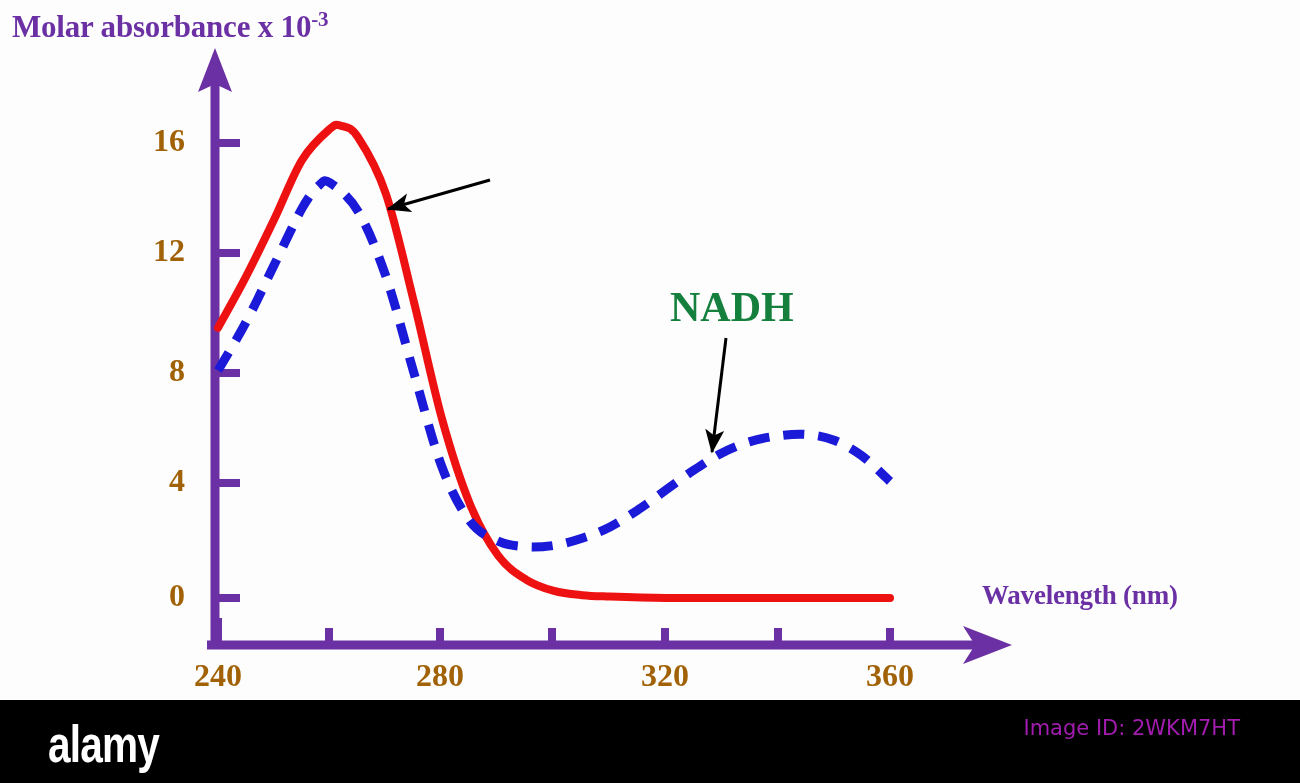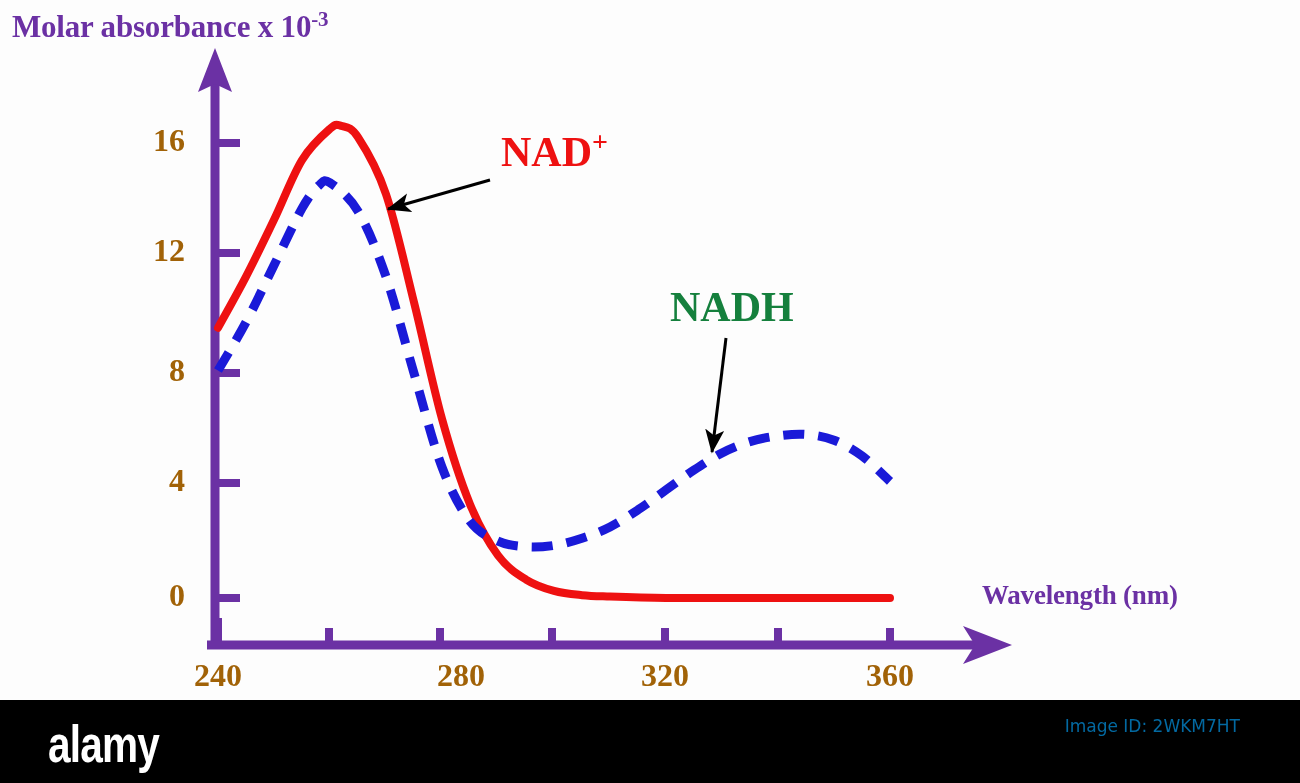--- a/index.html
+++ b/index.html
@@ -95,23 +95,23 @@
     font-weight: bold;
     font-size: 52px;
     letter-spacing: -1px;
     transform: scaleX(0.78);
     transform-origin: left top;
   }
   #image-id {
     position: absolute;
     right: 60px;
     top: 716px;
-    color: #0369a1;
+    color: #a21caf;
     font-family: "DejaVu Sans", "Liberation Sans", sans-serif;
-    font-size: 17px;
+    font-size: 21px;
   }
   #alamy-url {
     position: absolute;
     right: 60px;
     top: 742px;
     color: #ffffff;
     font-family: "DejaVu Sans", "Liberation Sans", sans-serif;
     font-weight: bold;
     font-size: 22px;
   }
@@ -164,32 +164,31 @@
       </defs>
     <line x1="490" y1="180" x2="388" y2="209" stroke="#000000" stroke-width="3" marker-end="url(#arrowhead)"></line>
         <line x1="726" y1="338" x2="712" y2="452" stroke="#000000" stroke-width="3" marker-end="url(#arrowhead)"></line>
       </g>
   </svg>
 
   <div class="axis-title" id="y-axis-title"><span>Molar absorbance x 10</span><span class="sup">-3</span></div>
 
   <div class="axis-title" id="x-axis-title">Wavelength (nm)</div>
 
-  <div class="series-label" id="label-nadplus"><span>NAD</span><span class="sup">+</span></div>
 
   <div class="series-label" id="label-nadh">NADH</div>
 
   <div class="tick-label ytick-label" style="left:125px; top:122px;">16</div>
   <div class="tick-label ytick-label" style="left:125px; top:232px;">12</div>
   <div class="tick-label ytick-label" style="left:125px; top:352px;">8</div>
   <div class="tick-label ytick-label" style="left:125px; top:462px;">4</div>
   <div class="tick-label ytick-label" style="left:125px; top:577px;">0</div>
 
   <div class="tick-label xtick-label" style="left:173px; top:657px;">240</div>
-  <div class="tick-label xtick-label" style="left:395px; top:657px;text-align:right;">280</div>
+  <div class="tick-label xtick-label" style="left:395px; top:657px;">280</div>
   <div class="tick-label xtick-label" style="left:620px; top:657px;">320</div>
   <div class="tick-label xtick-label" style="left:845px; top:657px;">360</div>
 
   <div id="watermark-bar"></div>
   <div id="alamy-logo">alamy</div>
   <div id="image-id">Image ID: 2WKM7HT</div>
 
 </div>
 
 </body></html>

